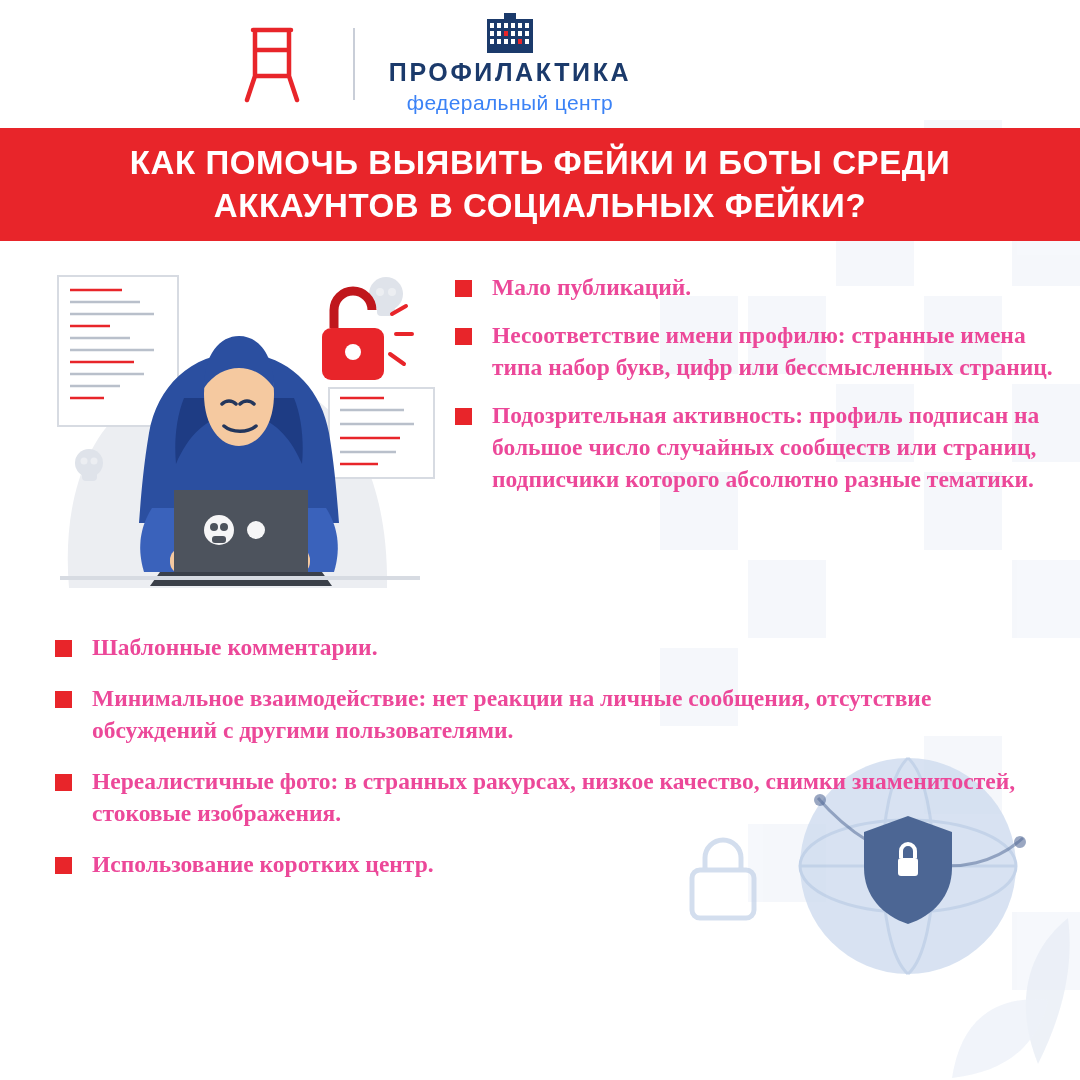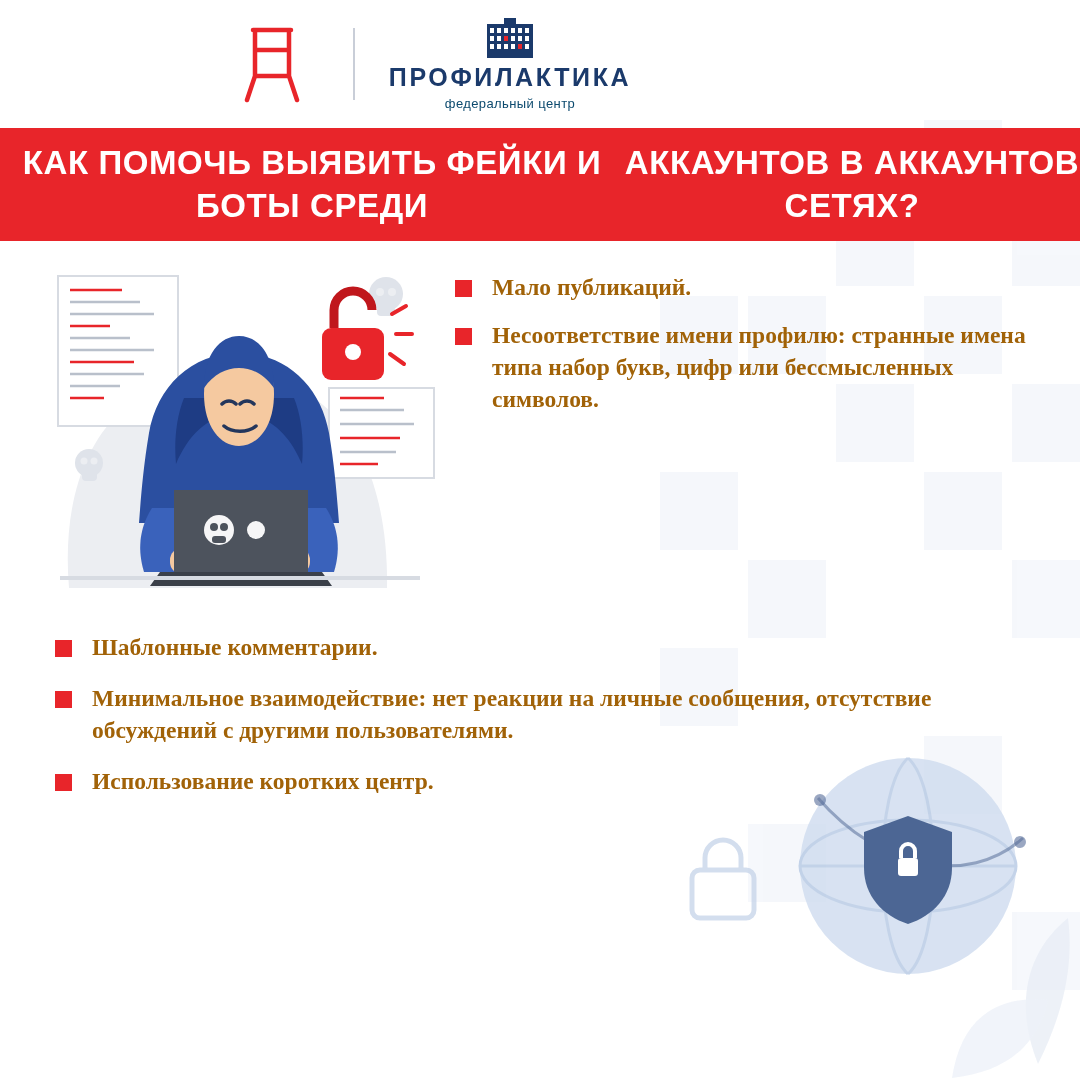--- a/index.html
+++ b/index.html
@@ -57,34 +57,34 @@
   .brand-mark { width: 46px; height: 40px; margin-bottom: 7px; }
   .brand-title {
     font-size: 25px;
     font-weight: bold;
     letter-spacing: 2.6px;
     color: #1b3a6b;
     line-height: 1;
   }
   .brand-sub {
     margin-top: 6px;
-    font-size: 13px;
-    color: #0c4a6e;
+    font-size: 21px;
+    color: #3b82f6;
     letter-spacing: .4px;
   }
 
   
   .title-band {
     position: absolute;
     top: 128px; left: 0;
     width: 1080px;
     height: 113px;
     background: #e8252a;
     display: flex;
-    flex-direction: row;
+    flex-direction: column;
     align-items: center;
     justify-content: center;
   }
   .title-line {
     color: #ffffff;
     font-size: 33px;
     font-weight: bold;
     letter-spacing: .6px;
     line-height: 1.28;
     text-align: center;
@@ -121,21 +121,21 @@
     width: 17px;
     height: 17px;
     background: #e8252a;
     flex: 0 0 17px;
     margin-top: 8px;
     margin-right: 20px;
   }
   .bullet-text {
     font-size: 23.5px;
     line-height: 1.36;
-    color: #a16207;
+    color: #ec4899;
     font-family: "Liberation Serif", serif;
     font-weight: 600;
   }
   .list-bottom .bullet-row { margin-bottom: 19px; }
 </style>
 </head>
 <body>
 
 <div class="bg-grid">
   <div class="cell" style="left:0;top:0;width:78px;height:78px;"></div>
@@ -216,21 +216,21 @@
         <rect x="31" y="26" width="4" height="5"></rect>
       </g>
     </svg>
     <div class="brand-title">ПРОФИЛАКТИКА</div>
     <div class="brand-sub">федеральный центр</div>
   </div>
 </div>
 
 <div class="title-band">
   <div class="title-line">КАК ПОМОЧЬ ВЫЯВИТЬ ФЕЙКИ И БОТЫ СРЕДИ</div>
-  <div class="title-line">АККАУНТОВ В АККАУНТОВ СЕТЯХ?</div>
+  <div class="title-line">АККАУНТОВ В СОЦИАЛЬНЫХ ФЕЙКИ?</div>
 </div>
 
 <svg class="illustration" viewBox="0 0 410 365">
 
   <path d="M35 330c-10-120 40-210 150-215s170 80 168 215z" fill="#eceef2"></path>
 
   <g>
     <rect x="24" y="18" width="120" height="150" fill="#ffffff" stroke="#d7dbe2" stroke-width="2"></rect>
     <g stroke="#b9c0cb" stroke-width="2.5">
       <path d="M36 44h70M36 56h84M36 80h60M36 92h84M36 116h74M36 128h50"></path>
@@ -299,30 +299,38 @@
   <path d="M26 320h360" stroke="#d7dbe2" stroke-width="4"></path>
 </svg>
 
 <div class="list-top">
   <div class="bullet-row">
     <span class="bullet-sq"></span>
     <span class="bullet-text">Мало публикаций.</span>
   </div>
   <div class="bullet-row">
     <span class="bullet-sq"></span>
-    <span class="bullet-text">Несоответствие имени профилю: странные имена типа набор букв, цифр или бессмысленных символов.</span>
+    <span class="bullet-text">Несоответствие имени профилю: странные имена типа набор букв, цифр или бессмысленных страниц.</span>
+  </div>
+  <div class="bullet-row">
+    <span class="bullet-sq"></span>
+    <span class="bullet-text">Подозрительная активность: профиль подписан на большое число случайных сообществ или страниц, подписчики которого абсолютно разные тематики.</span>
   </div>
 </div>
 
 <div class="list-bottom">
   <div class="bullet-row">
     <span class="bullet-sq"></span>
     <span class="bullet-text">Шаблонные комментарии.</span>
   </div>
   <div class="bullet-row">
     <span class="bullet-sq"></span>
     <span class="bullet-text">Минимальное взаимодействие: нет реакции на личные сообщения, отсутствие обсуждений с другими пользователями.</span>
   </div>
   <div class="bullet-row">
     <span class="bullet-sq"></span>
+    <span class="bullet-text">Нереалистичные фото: в странных ракурсах, низкое качество, снимки знаменитостей, стоковые изображения.</span>
+  </div>
+  <div class="bullet-row">
+    <span class="bullet-sq"></span>
     <span class="bullet-text">Использование коротких центр.</span>
   </div>
 </div>
 
 </body></html>

